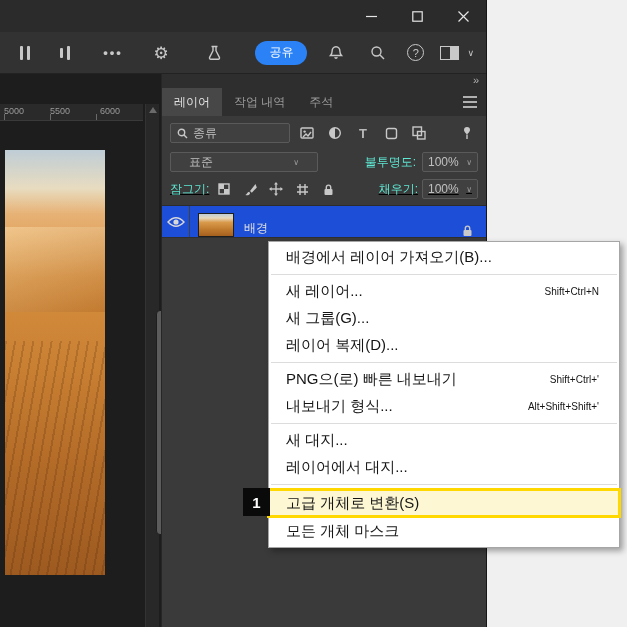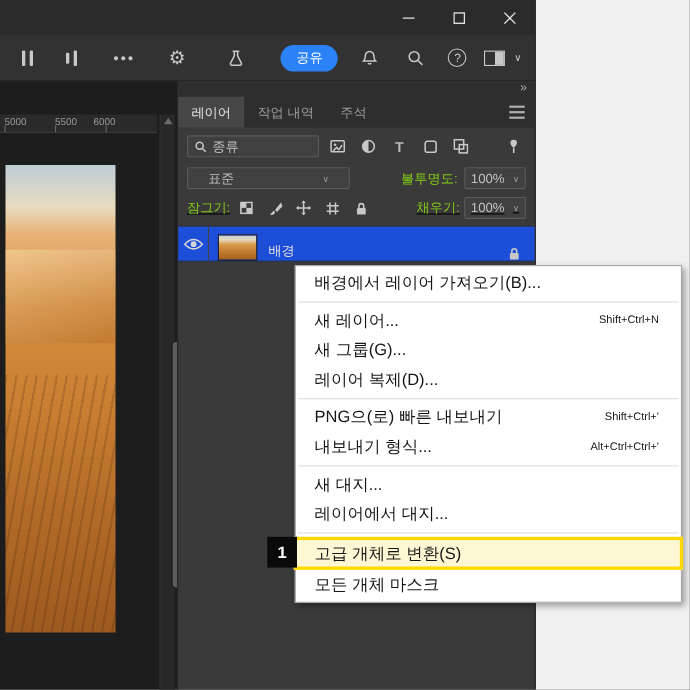--- a/index.html
+++ b/index.html
@@ -50,21 +50,21 @@
   .tabbar { height:28px; background:#2e2e2e; display:flex; align-items:stretch; }
   .tab { padding:0 12px; font-size:12px; color:#9a9a9a; display:flex; align-items:center; }
   .tab.active { background:#474747; color:#e2e2e2; }
   .tab-menu { margin-left:auto; width:32px; display:flex; flex-direction:column; justify-content:center; align-items:center; gap:3px; }
   .tab-menu i { display:block; width:14px; height:2px; background:#b0b0b0; }
 
   .prow { display:flex; align-items:center; padding:0 8px; }
   .prow.filter { height:30px; margin-top:2px; gap:6px; }
   .prow.blend  { height:28px; gap:6px; }
   .prow.lockr  { height:26px; gap:4px;text-decoration:underline; }
-  .plabel { font-size:12px; color:#84cc16; white-space:nowrap; }
+  .plabel { font-size:12px; color:#5eead4; white-space:nowrap; }
   .ctl { background:#404040; border:1px solid #5a5a5a; border-radius:2px; height:20px; display:flex; align-items:center; color:#c0c0c0; font-size:12px; }
   .searchbox { width:120px; padding:0 6px; gap:5px;font-family:Liberation Mono, monospace; }
   .selectbox { width:148px; padding:0 18px; justify-content:space-between; }
   .valuebox { width:56px; padding:0 5px; justify-content:space-between; }
   .ctl .chev { font-size:8px; color:#9a9a9a; }
   .fbtn { width:22px; height:20px; display:flex; align-items:center; justify-content:center; color:#b8b8b8; }
   .fbtn.t-glyph { font-size:13px; font-weight:bold; }
   .spacer { flex:1; }
   .panel-div { height:1px; background:#2c2c2c; margin-top:3px; }
 
@@ -152,21 +152,21 @@
         <div class="chev-s">∨</div>
       </div>
     </div>
 
     <div class="workspace">
 
       <div class="canvas-area">
         <div class="ruler">
           <span class="tick-label" style="left:4px">5000</span>
           <span class="tick-label" style="left:50px">5500</span>
-          <span class="tick-label" style="left:85px">6000</span>
+          <span class="tick-label" style="left:100px">6000</span>
           <i class="tick-mark" style="left:4px"></i>
             <i class="tick-mark" style="left:50px"></i>
             <i class="tick-mark" style="left:96px"></i>
         </div>
         <div class="photo">
           <div class="dune"></div>
           <div class="ripples"></div>
         </div>
         <div class="vscrollbar">
           <div class="up-arrow"></div>
@@ -323,21 +323,21 @@
       <span>레이어 복제(D)...</span>
         <span class="shortcut"></span>
     </div>
     <div class="menu-sep"></div>
     <div class="menu-item">
       <span>PNG으(로) 빠른 내보내기</span>
         <span class="shortcut">Shift+Ctrl+'</span>
     </div>
     <div class="menu-item">
       <span>내보내기 형식...</span>
-        <span class="shortcut">Alt+Ctrl+Ctrl+'</span>
+        <span class="shortcut">Alt+Shift+Shift+'</span>
     </div>
     <div class="menu-sep"></div>
     <div class="menu-item">
       <span>새 대지...</span>
         <span class="shortcut"></span>
     </div>
     <div class="menu-item">
       <span>레이어에서 대지...</span>
         <span class="shortcut"></span>
     </div>

